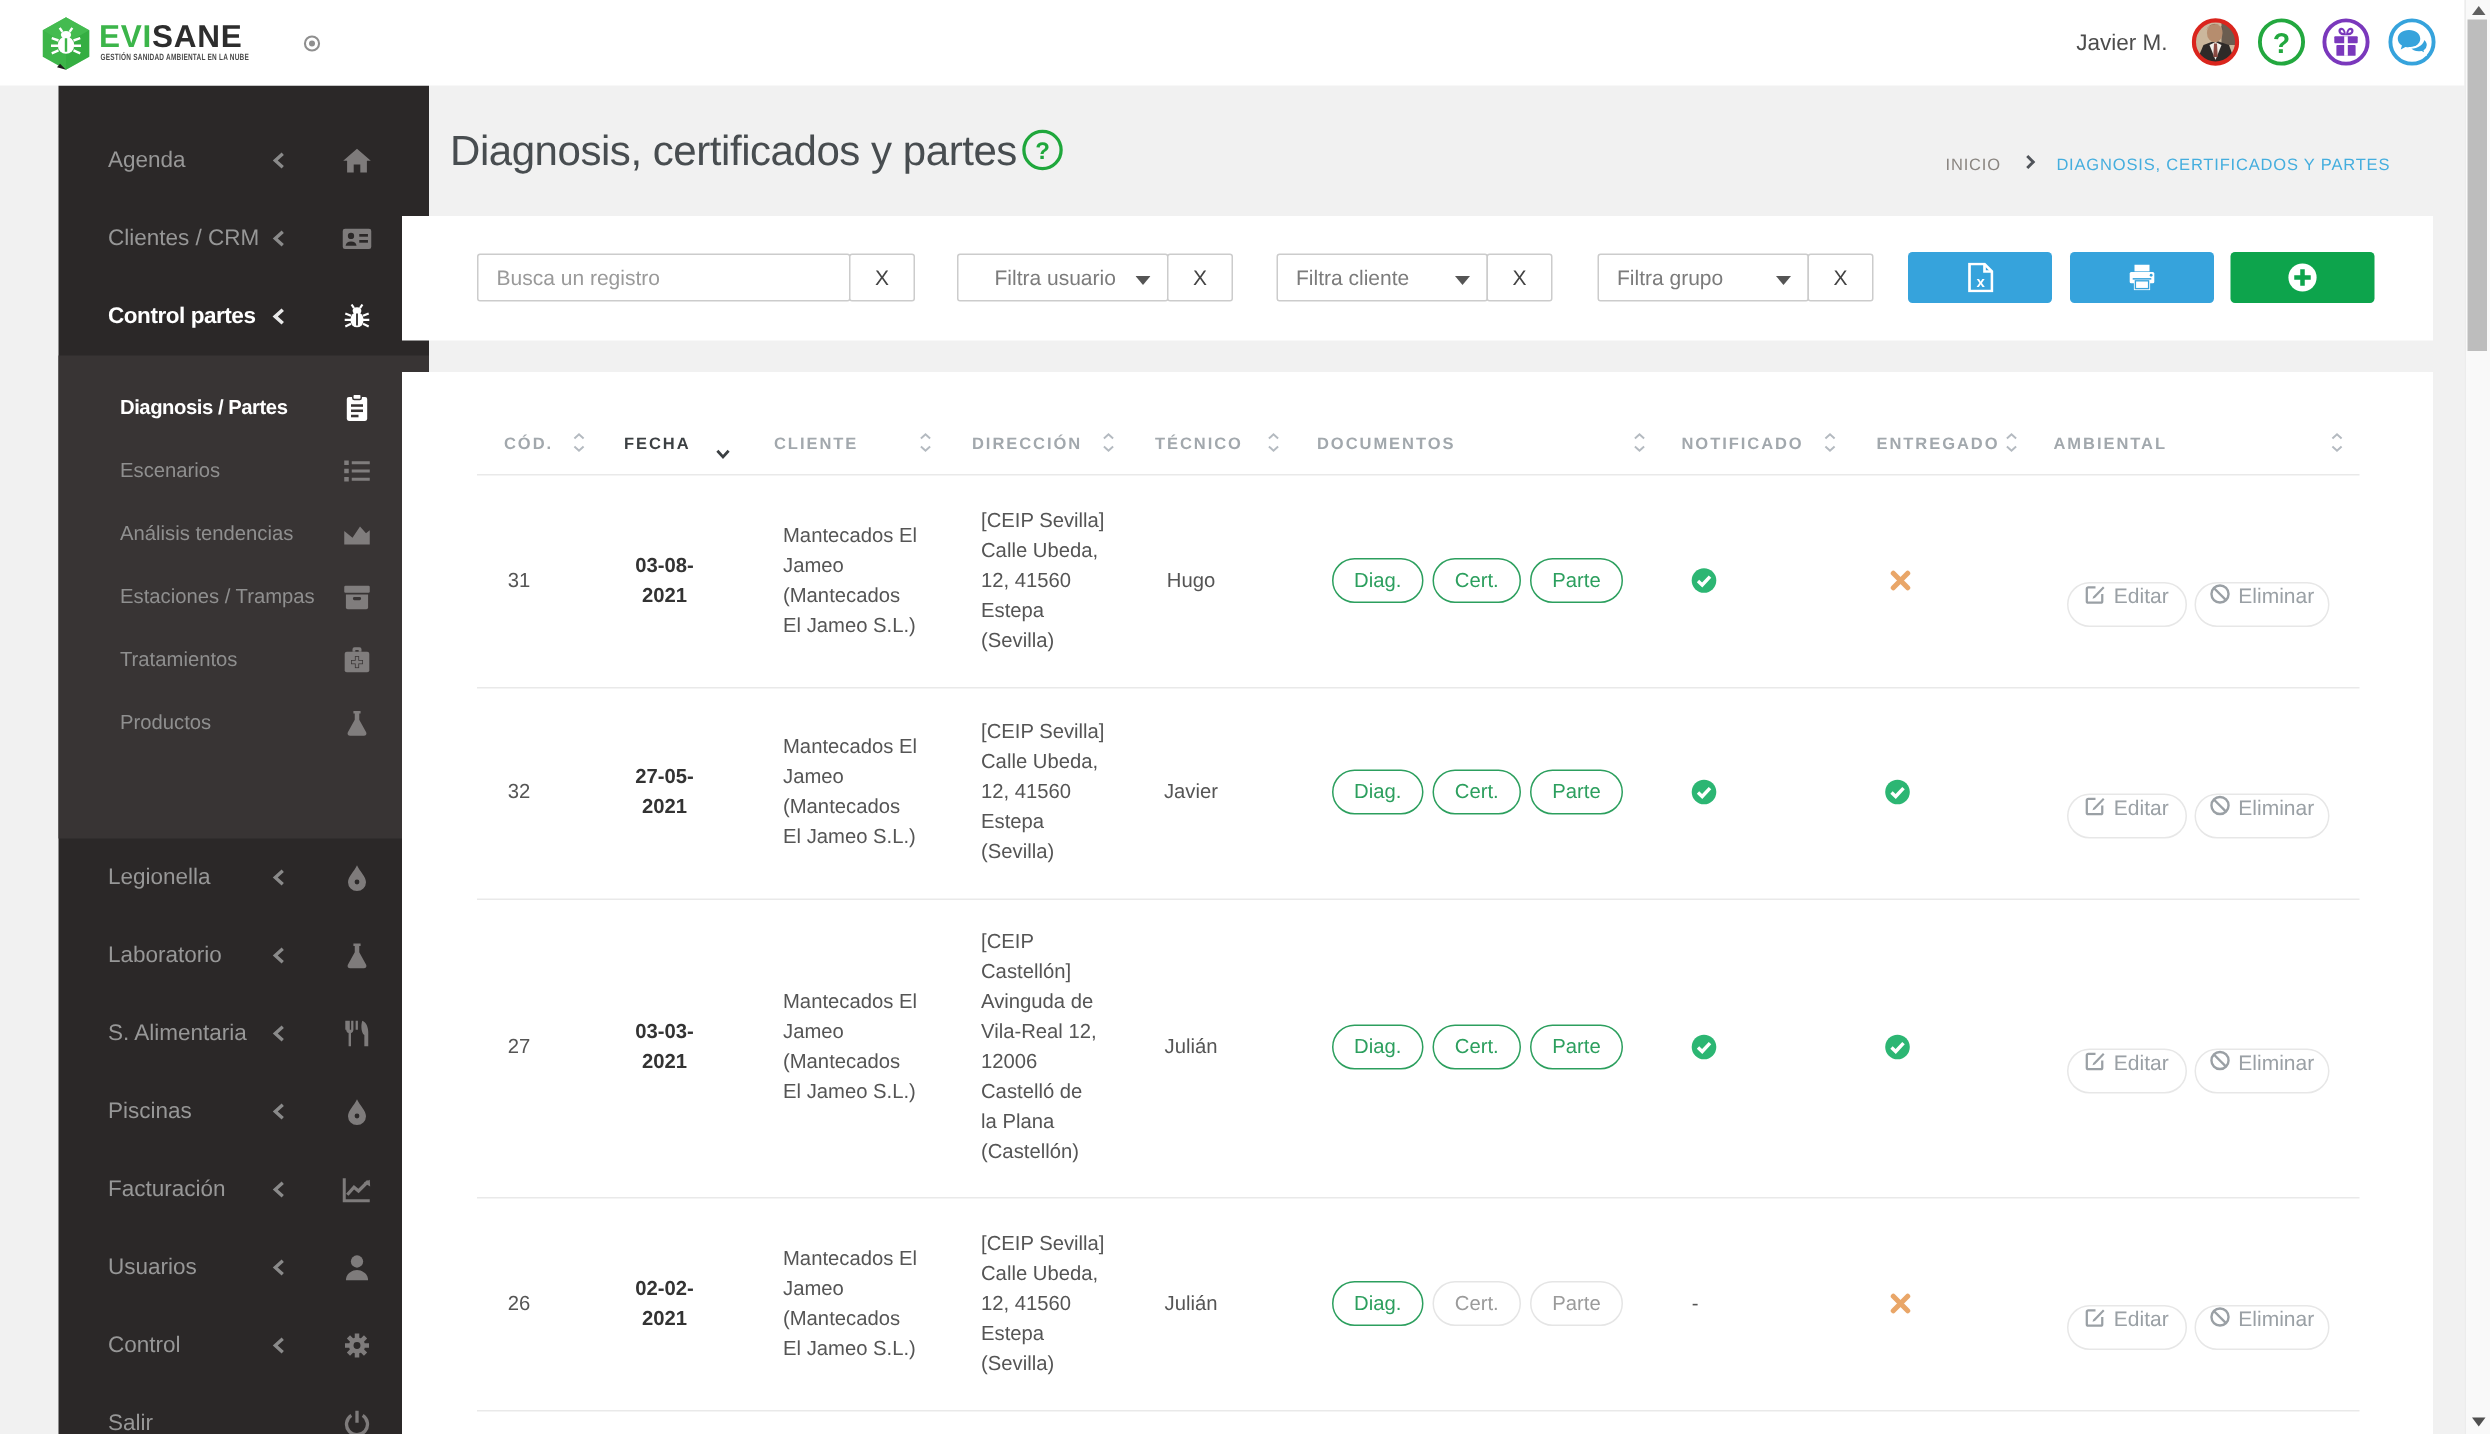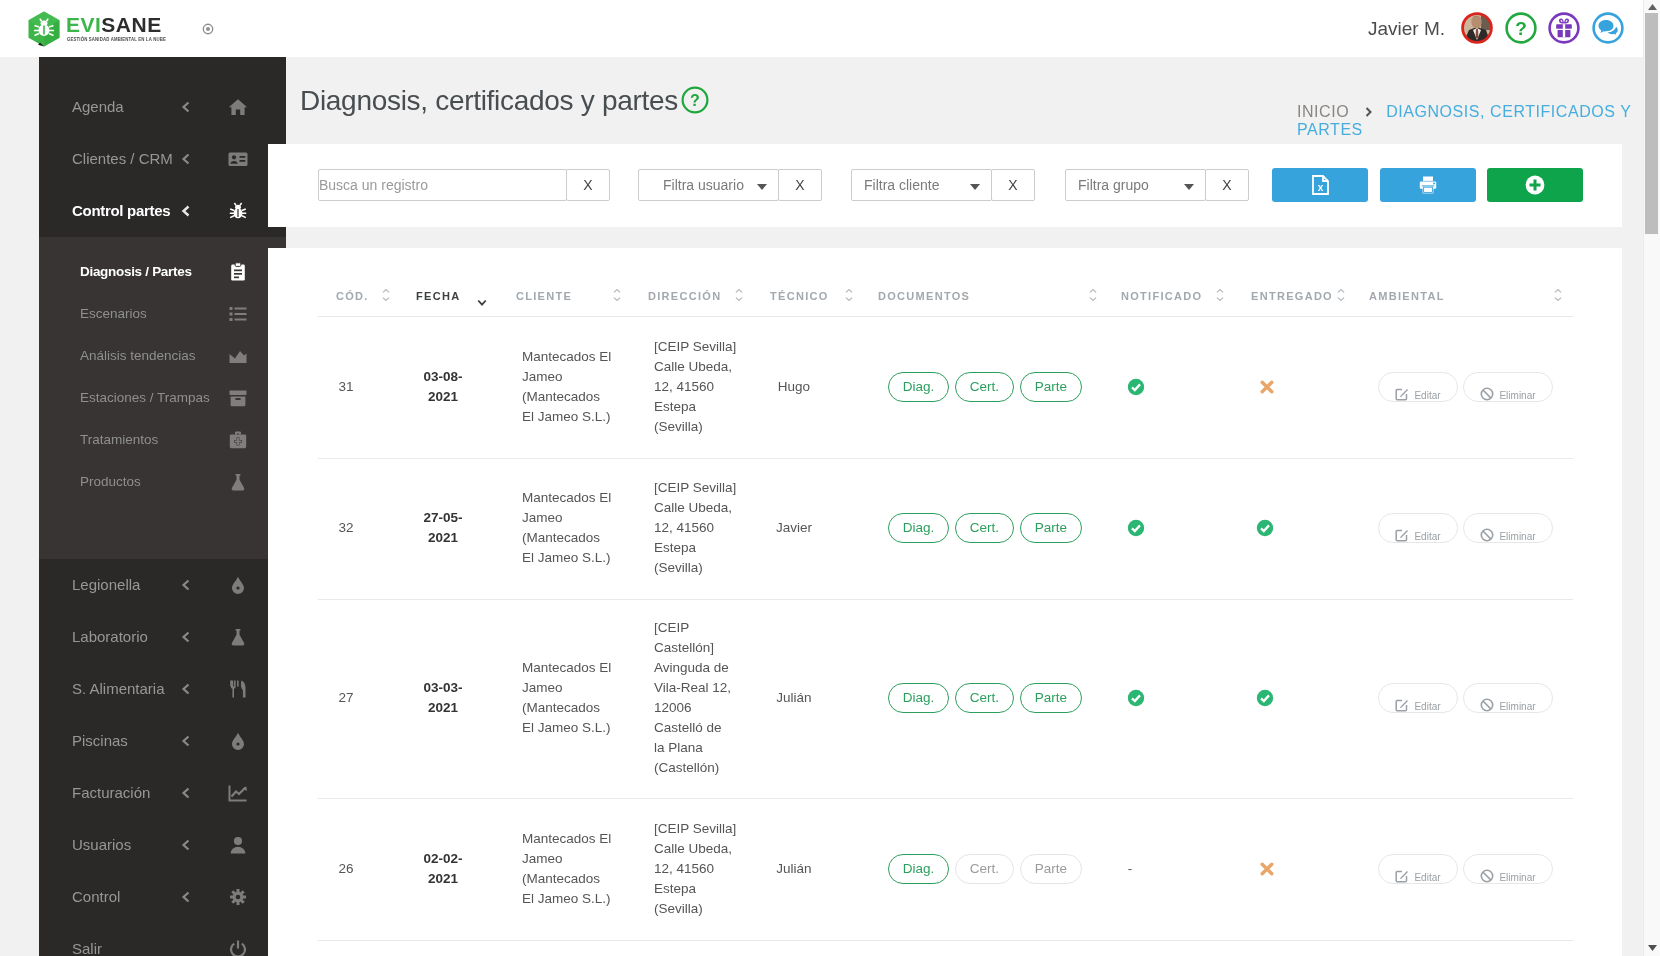--- a/index.html
+++ b/index.html
@@ -7,54 +7,54 @@
 .abs { position:absolute; }
 #stage { position:relative; width:1660px; height:956px; }
 
 
 #topbar { position:absolute; left:0; top:0; width:1643px; height:57px; background:#fff; z-index:5; }
 #logo { position:absolute; left:27px; top:11px; }
 #logotext { position:absolute; left:66px; top:13px; font-weight:bold; font-size:21px; letter-spacing:0.5px; }
 #logotext .g { color:#3cb54a; } #logotext .d { color:#2d2d2d; }
 #logosub { position:absolute; left:67px; top:35.5px; font-size:6px; color:#4a4a4a; letter-spacing:0.2px; font-weight:bold; transform:scaleX(0.72); transform-origin:left center; white-space:nowrap; }
 #collapse { position:absolute; left:202px; top:23px; }
-#uname { position:absolute; left:1305px; top:0; width:140px; height:57px; line-height:57px; font-size:19px; color:#4c4c4c; text-align:right; }
+#uname { position:absolute; left:1305px; top:0; width:140px; height:57px; line-height:57px; font-size:15px; color:#4c4c4c; text-align:right; }
 .hicon { position:absolute; top:12px; width:32px; height:32px; }
 
 
 #sidebar { position:absolute; left:0; top:57px; width:247px; height:899px; background:#2b2828;margin-left:39px; }
 .mitem { position:absolute; left:0; width:247px; height:52px; }
 .mitem .lbl { position:absolute; left:33px; top:0; height:52px; line-height:52px; font-size:15px; color:#979797; }
 .mitem .ic { position:absolute; left:188px; top:15px; width:22px; height:22px; }
 .chev2 { position:absolute; }
 #submenu { position:absolute; left:0; top:180px; width:247px; height:322px; background:#383434; }
 .sitem { position:absolute; left:0; width:247px; height:42px; }
 .sitem .lbl { position:absolute; left:41px; top:0; height:42px; line-height:42px; font-size:13.5px; color:#8f8f8f; }
 .sitem .ic { position:absolute; left:188px; top:10px; width:22px; height:22px; }
 .act { color:#fff !important; font-weight:bold; letter-spacing:-0.3px; }
 
 
 #title { position:absolute; left:300px; top:85px; font-size:28px; color:#484d50; letter-spacing:-0.3px; }
-#crumbs { position:absolute; top:103px; left:1297px; font-size:16px; letter-spacing:0.55px; }
+#crumbs { position:absolute; top:103px; left:1297px; font-size:11px; letter-spacing:0.55px; }
 .card { position:absolute; background:#fff; }
 
 
 .inp { position:absolute; height:32px; top:169px; border:1px solid #ccc; border-radius:2px; background:#fff; font-size:14px; color:#9a9a9a; }
 .xbtn { position:absolute; height:32px; top:169px; width:44px; border:1px solid #ccc; border-radius:2px; background:#fff; font-size:14px; color:#444; text-align:center; line-height:30px; }
 .fbtn { position:absolute; top:168px; width:96px; height:34px; border-radius:3px; }
 
 
 .th { position:absolute; font-size:11px; letter-spacing:1.3px; color:#a2a8ad; font-weight:bold; }
 .sort { position:absolute; width:10px; height:14px; }
 .rowline { position:absolute; left:318px; width:1255px; height:1px; background:#e9e9e9; }
 .cell { position:absolute; font-size:13.5px; color:#555; line-height:20px; }
 .date { font-weight:bold; color:#333; text-align:center; }
 .pill { position:absolute; height:30px; border-radius:15px; border:1px solid #2c9f5e; color:#2c9f5e; font-size:13.5px; text-align:center; line-height:28px; background:#fff; }
 .pill.off { border-color:#e5e5e5; color:#9b9b9b; }
-.abtn { position:absolute; height:30px; border-radius:15px; border:1px solid #e7e7e7; color:#9aa0a5; font-size:10px; background:#fff; display:flex; align-items:flex-end; justify-content:center; gap:5px; }
+.abtn { position:absolute; height:30px; border-radius:15px; border:1px solid #e7e7e7; color:#9aa0a5; font-size:14px; background:#fff; display:flex; align-items:flex-start; justify-content:center; gap:5px;margin-top:16px; }
 
 
 #sbtrack { position:absolute; left:1643px; top:0; width:17px; height:956px; background:#f9f9f9; border-left:1px solid #ececec; z-index:9; }
 #sbthumb { position:absolute; top:13px; width:13px; height:221px; background:#bdbdbd; z-index:10; }
 </style>
 </head>
 <body>
 <div id="stage">
 <div id="topbar">
   <svg id="logo" width="34" height="36" viewBox="0 0 34 36">
@@ -299,21 +299,21 @@
 <svg class="abs" style="left:681px;top:86px" width="28" height="28" viewBox="0 0 28 28">
   <circle cx="14" cy="14" r="12.4" fill="none" stroke="#1fa73c" stroke-width="2.2"></circle>
   <text x="14" y="20" font-size="16" font-weight="bold" fill="#1fa73c" text-anchor="middle" font-family="Liberation Sans">?</text>
 </svg>
 <div id="crumbs"><span style="color:#8a8580">INICIO</span><svg width="7" height="10" viewBox="0 0 7 10" style="margin:0 14px 0 16px">
         <polyline points="1.5,1 5.5,5 1.5,9" fill="none" stroke="#50545a" stroke-width="2"></polyline>
       </svg><span style="color:#45aede">DIAGNOSIS, CERTIFICADOS Y PARTES</span></div>
 
 <div class="card" style="left:268px;top:144px;width:1354px;height:83px"></div>
 
-<div class="inp" style="left:318px;width:249px;padding:6px 0;line-height:19px">Busca un registro</div>
+<div class="inp" style="left:318px;width:249px;padding:6px 12px;line-height:19px">Busca un registro</div>
 <div class="xbtn" style="left:566px">X</div>
 <div class="inp" style="left:638px;width:141px;padding:6px 24px;line-height:19px;color:#7b7b7b">Filtra usuario<svg width="10" height="6" viewBox="0 0 10 6" style="position:absolute;right:11px;top:14px">
         <polygon points="0,0 10,0 5,6" fill="#555"></polygon>
       </svg></div>
 <div class="xbtn" style="left:778px">X</div>
 <div class="inp" style="left:851px;width:141px;padding:6px 12px;line-height:19px;color:#7b7b7b">Filtra cliente<svg width="10" height="6" viewBox="0 0 10 6" style="position:absolute;right:11px;top:14px">
         <polygon points="0,0 10,0 5,6" fill="#555"></polygon>
       </svg></div>
 <div class="xbtn" style="left:991px">X</div>
 <div class="inp" style="left:1065px;width:141px;padding:6px 12px;line-height:19px;color:#7b7b7b">Filtra grupo<svg width="10" height="6" viewBox="0 0 10 6" style="position:absolute;right:11px;top:14px">

